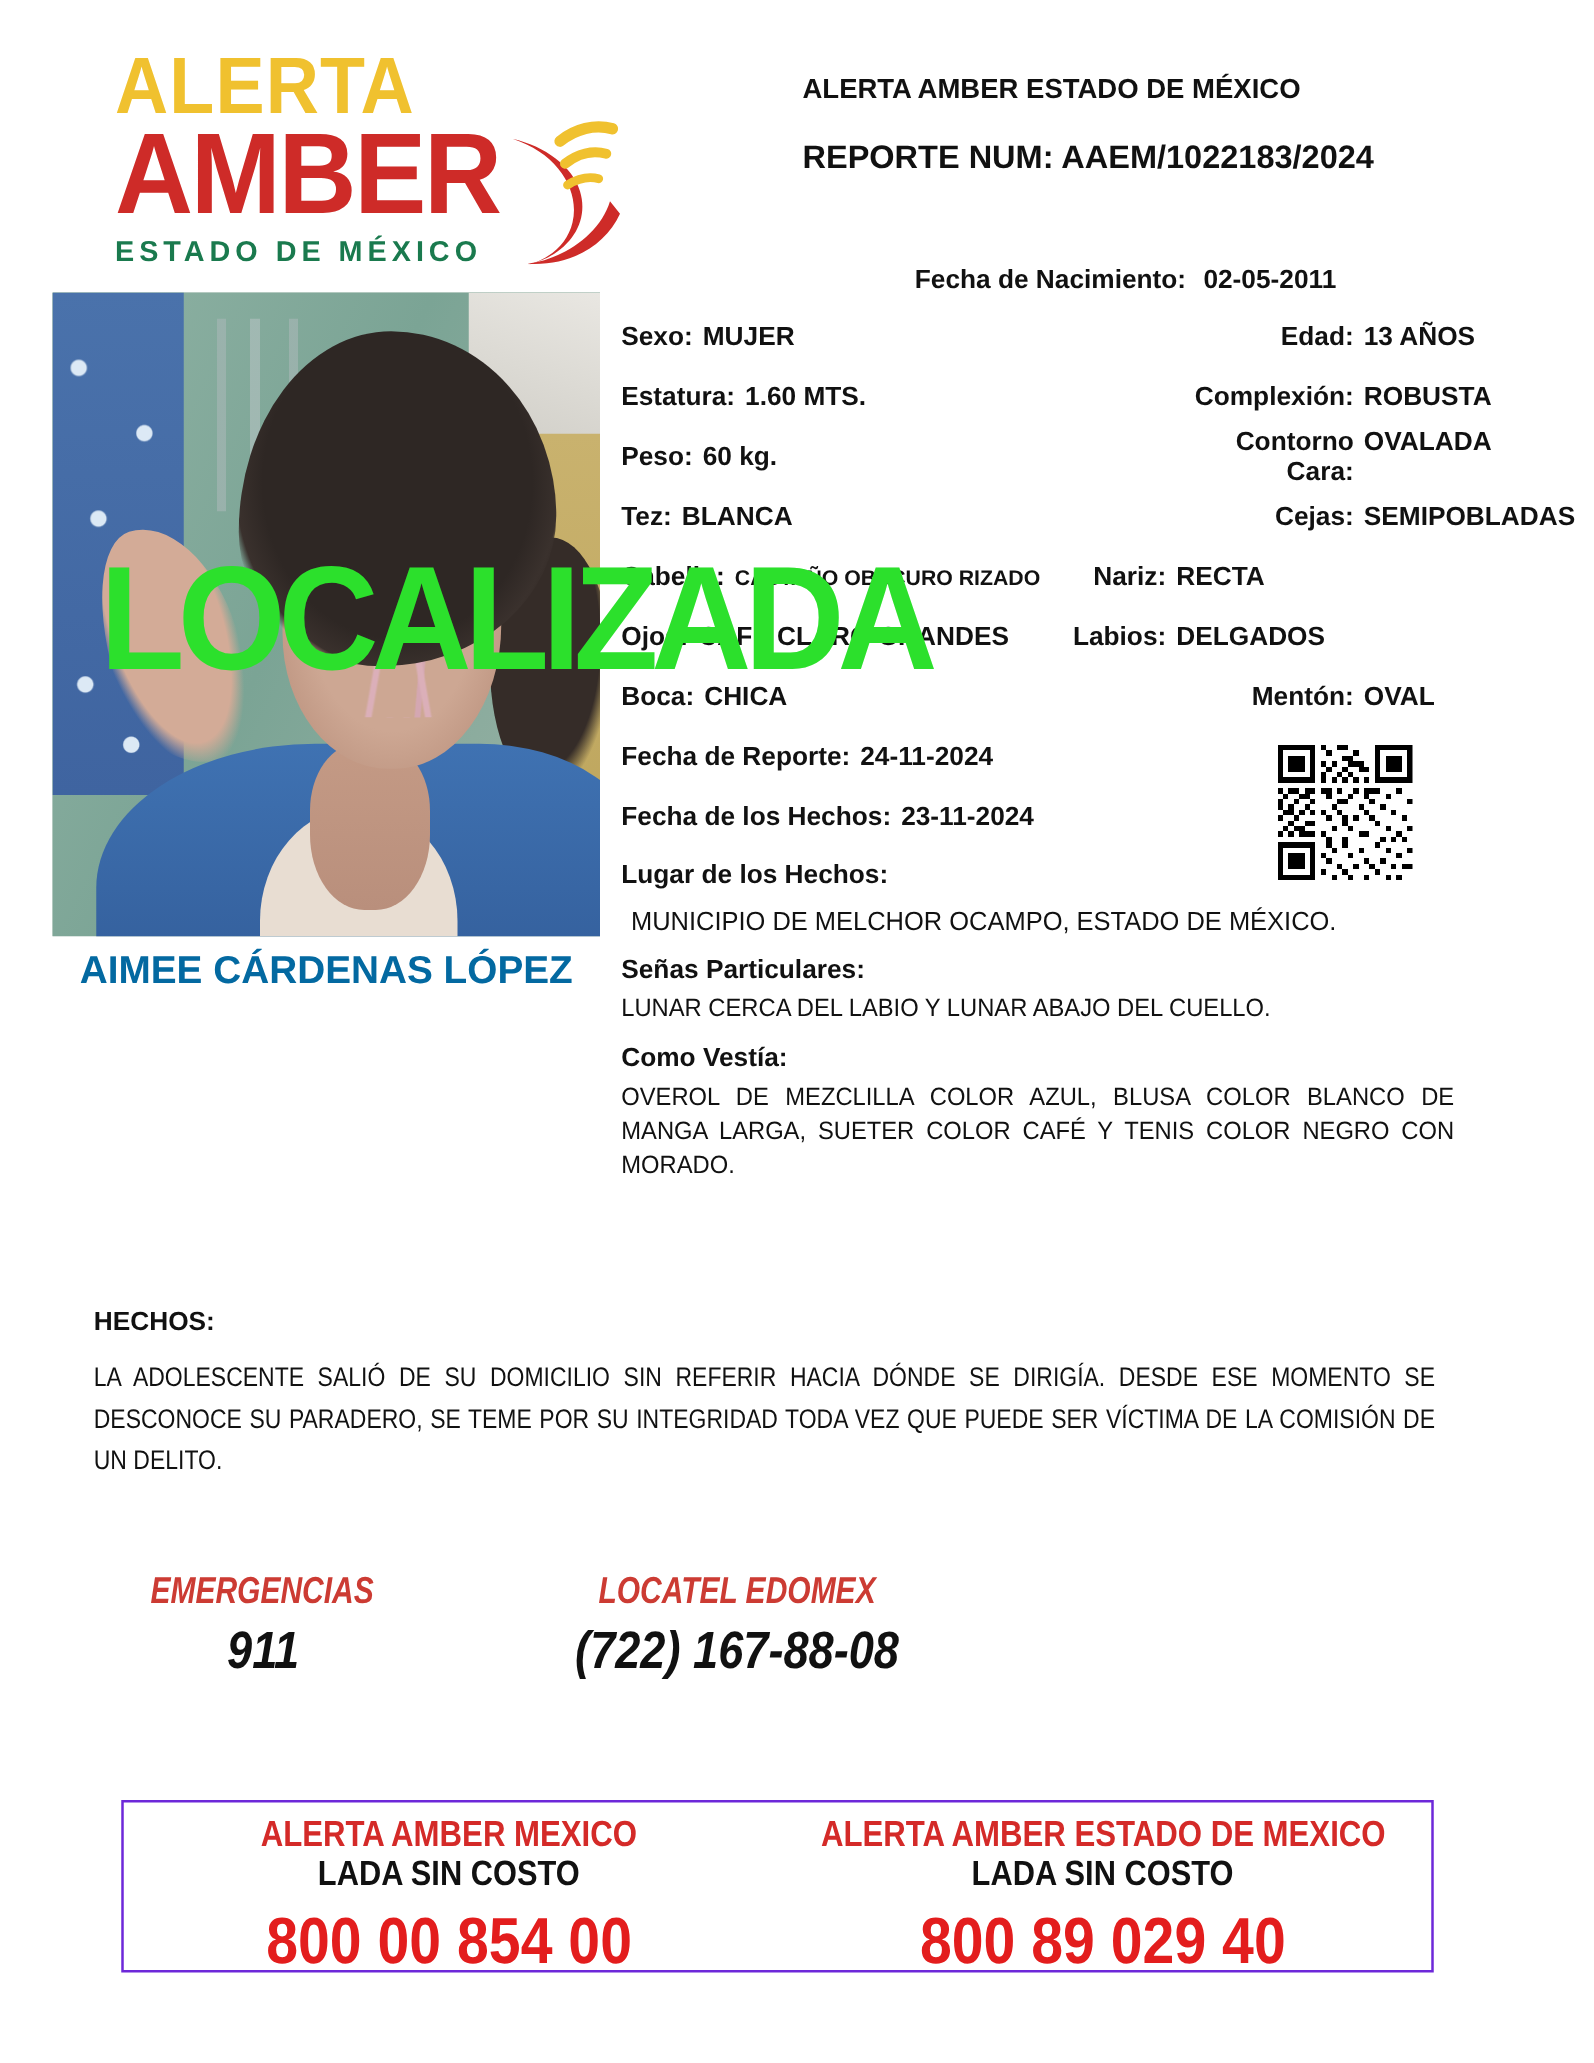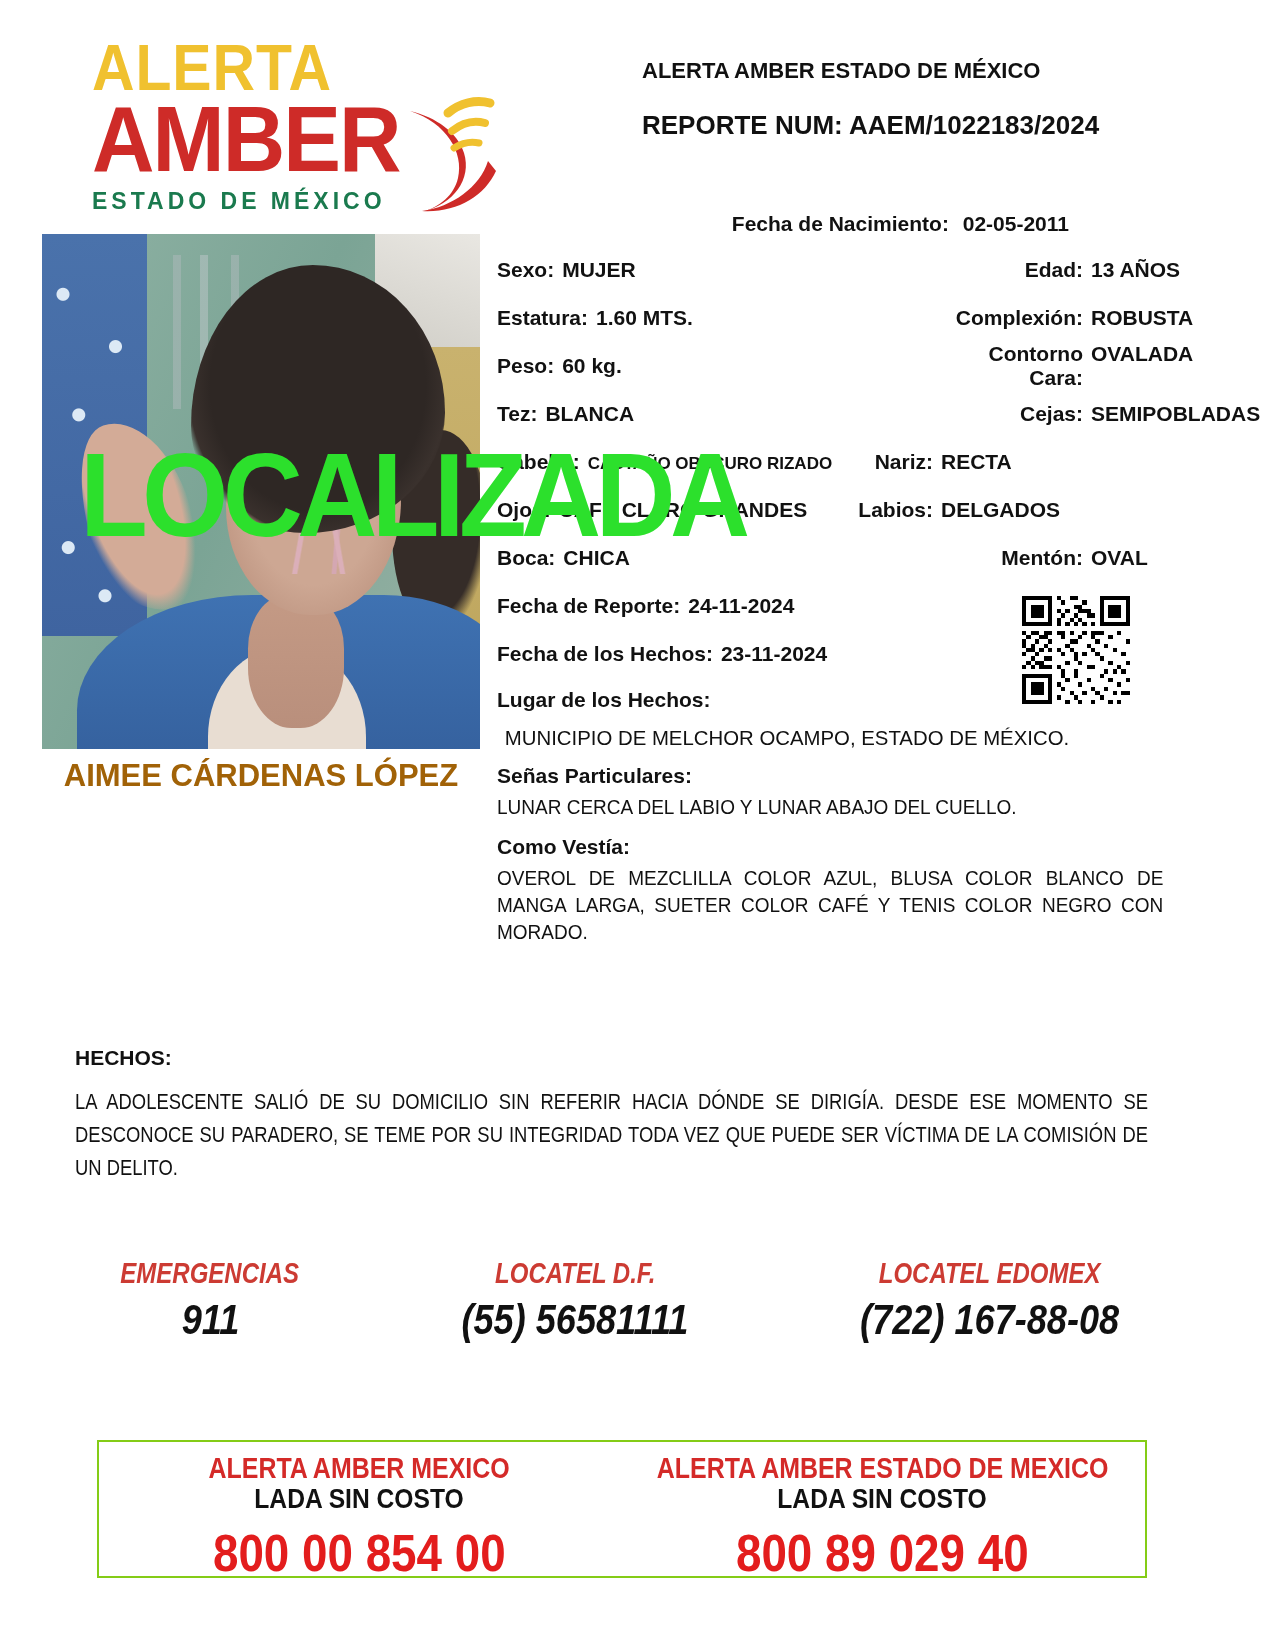--- a/index.html
+++ b/index.html
@@ -78,21 +78,21 @@
   
   .status {
     left:80px; top:436px; width:690px; color:#2ce02c;
     font-size:118px; font-weight:bold; letter-spacing:-6px;
     transform:scaleX(0.94); transform-origin:0 0; white-space:nowrap; z-index:30;
     line-height:118px;
   }
 
   
   .name { left:42px; top:758px; width:438px; text-align:center;
-    color:#a16207; font-size:31px; font-weight:bold; white-space:nowrap; }
+    color:#0369a1; font-size:31px; font-weight:bold; white-space:nowrap; }
 
   
   .fields { left:497px; top:212px; width:668px; font-size:21px; }
   .row-birth { text-align:right; padding-right:96px; height:34px; font-weight:bold; }
   .frow { display:flex; height:48px; align-items:center; }
   .fpair-l { flex:1 1 auto; display:flex; align-items:baseline; font-weight:bold; }
   .fpair-r { width:230px; display:flex; align-items:baseline; justify-content:flex-start; font-weight:bold; }
   .flabel-r { width:148px; text-align:right; flex:0 0 auto; }
   .fval { margin-left:8px; white-space:nowrap; }
   .fval-small { font-size:17px; }
@@ -113,21 +113,21 @@
     font-size:21.5px; line-height:33px; text-align:justify; }
 
   
   .contacts { left:75px; top:1256px; width:1120px; display:flex; }
   .c-cell { display:flex; flex-direction:column; align-items:center;font-style:italic; }
   .c1 { width:270px; } .c2 { width:340px; margin-left:60px; } .c3 { width:380px; margin-left:55px; }
   .c-label { color:#cc3b33; font-size:30px; font-weight:bold; transform:scaleX(0.8); white-space:nowrap; }
   .c-num { color:#111; font-size:42px; font-weight:bold; transform:scaleX(0.86); white-space:nowrap; margin-top:6px; }
 
   
-  .ladabox { left:97px; top:1440px; width:1050px; height:138px; border:2px solid #84cc16;
+  .ladabox { left:97px; top:1440px; width:1050px; height:138px; border:2px solid #6d28d9;
     display:flex; background:#fff; }
   .l-cell { flex:1 1 50%; display:flex; flex-direction:column; align-items:center; padding-top:10px; }
   .l-title { color:#d42a28; font-size:29px; font-weight:bold; transform:scaleX(0.86); white-space:nowrap; }
   .l-sub { color:#111; font-size:28px; font-weight:bold; transform:scaleX(0.88); white-space:nowrap; margin-top:-2px; }
   .l-num { color:#e31d1d; font-size:52px; font-weight:bold; transform:scaleX(0.88); white-space:nowrap; margin-top:8px; }
 </style>
 </head>
 <body>
 
 <div class="abs logo">
@@ -295,24 +295,20 @@
 <div class="abs hechos">
   <div class="hechos-label">HECHOS:</div>
   <div class="cond-l">LA ADOLESCENTE SALIÓ DE SU DOMICILIO SIN REFERIR HACIA DÓNDE SE DIRIGÍA. DESDE ESE MOMENTO SE DESCONOCE SU PARADERO, SE TEME POR SU INTEGRIDAD TODA VEZ QUE PUEDE SER VÍCTIMA DE LA COMISIÓN DE UN DELITO.</div>
 </div>
 
 <div class="abs contacts">
   <div class="c-cell c1">
     <div class="c-label">EMERGENCIAS</div>
     <div class="c-num">911</div>
   </div>
-  <div class="c-cell c2">
-    <div class="c-label">LOCATEL D.F.</div>
-    <div class="c-num">(55) 56581111</div>
-  </div>
   <div class="c-cell c3">
     <div class="c-label">LOCATEL EDOMEX</div>
     <div class="c-num">(722) 167-88-08</div>
   </div>
 </div>
 
 <div class="abs ladabox">
   <div class="l-cell">
     <div class="l-title">ALERTA AMBER MEXICO</div>
     <div class="l-sub">LADA SIN COSTO</div>

